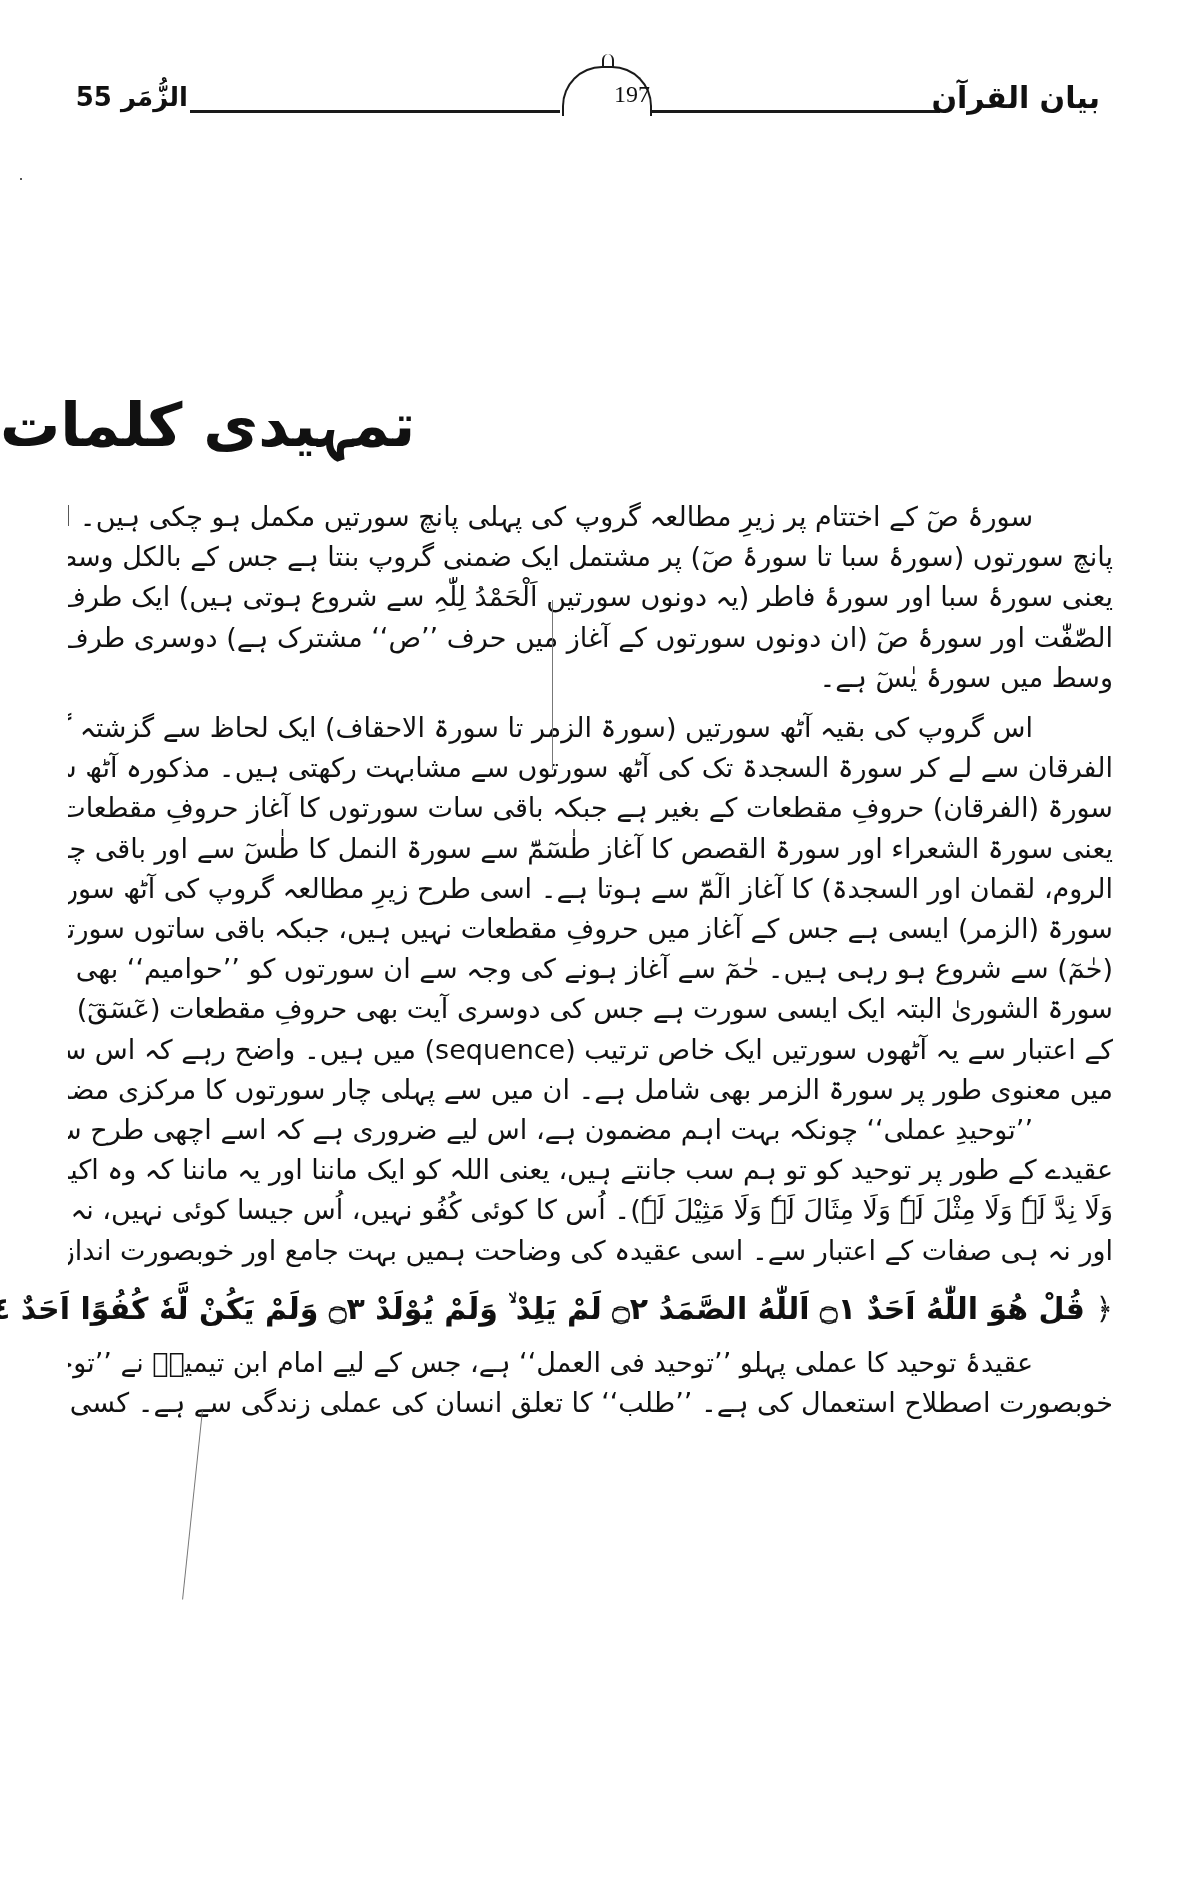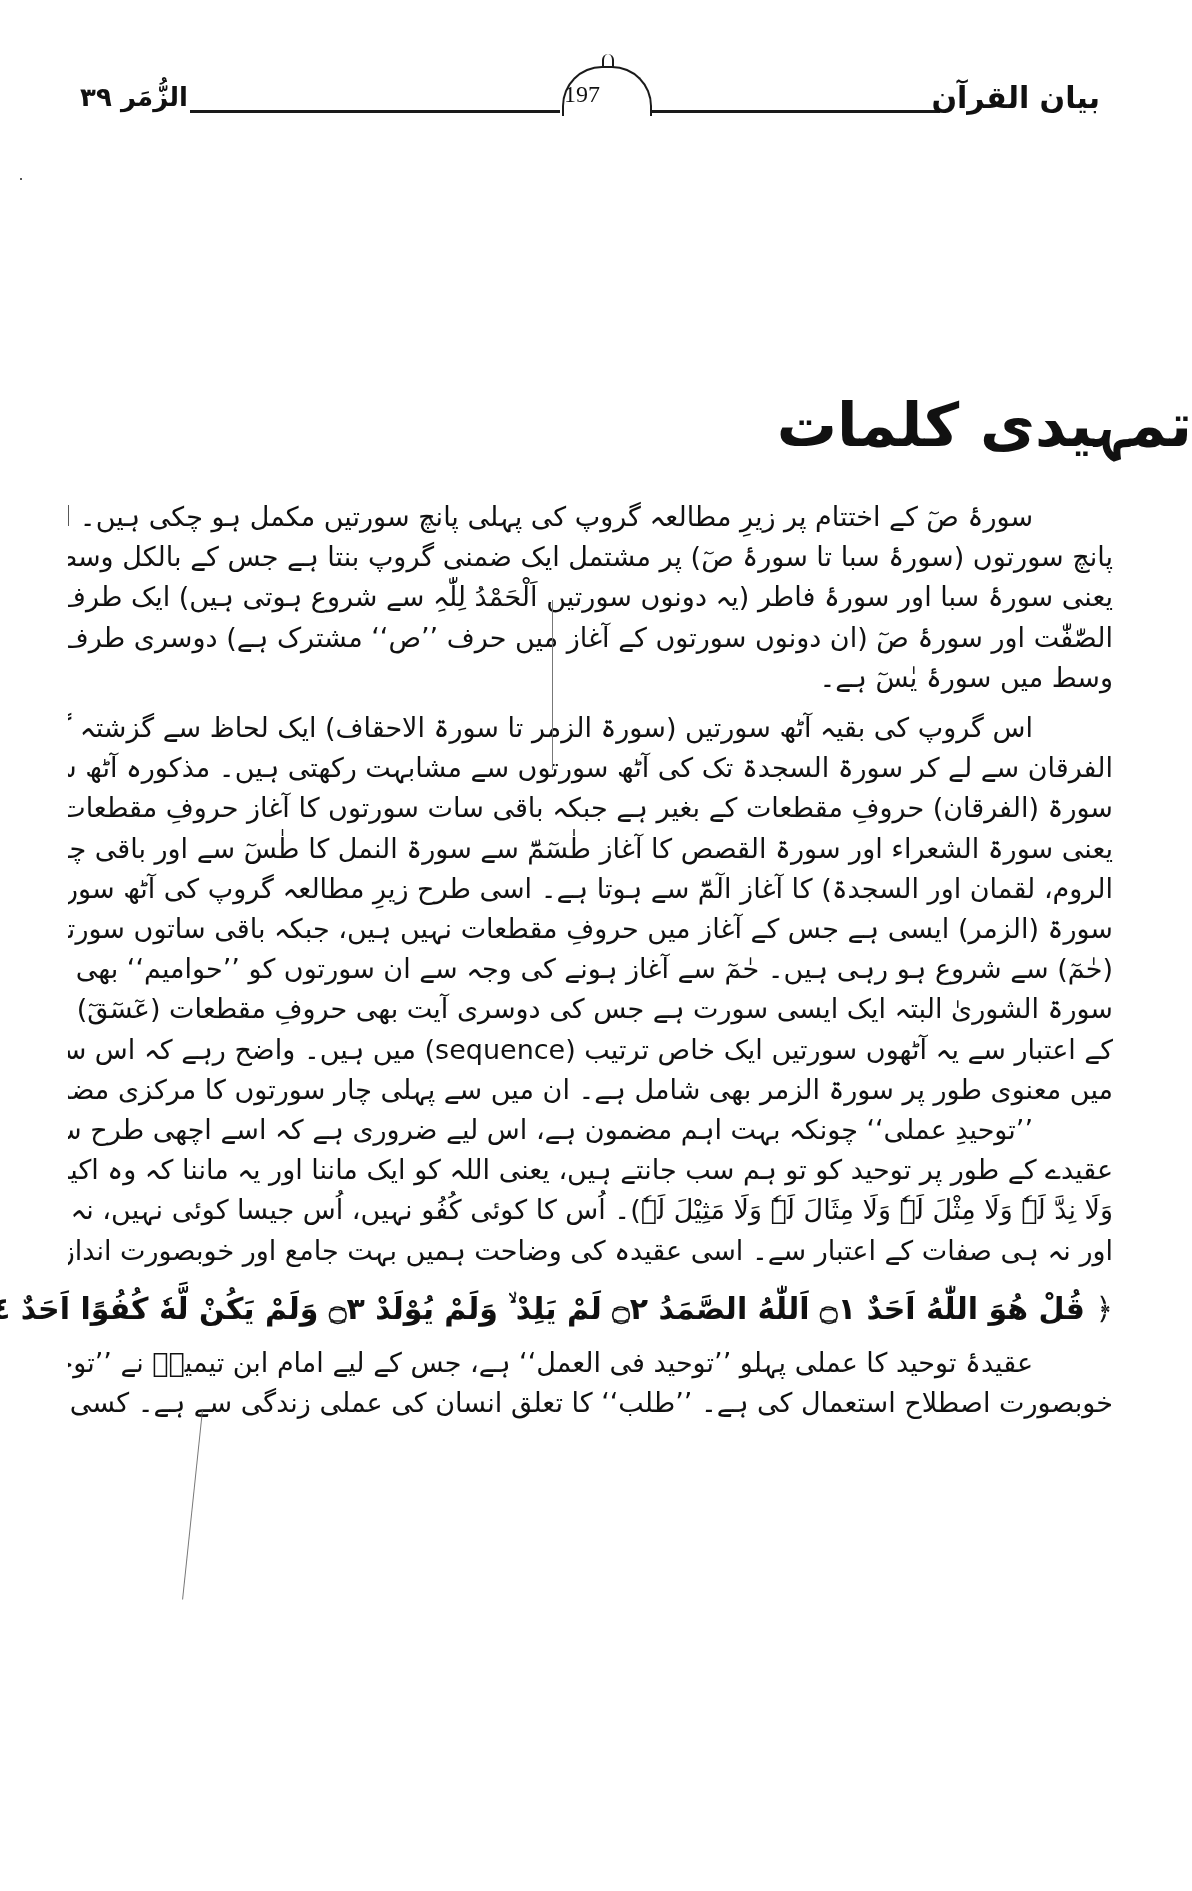--- a/index.html
+++ b/index.html
@@ -11,37 +11,37 @@
 
   
   .header { position: absolute; left: 40px; top: 80px; width: 1060px; height: 50px; }
   .header .rule-left { position: absolute; left: 150px; top: 30px; width: 370px; height: 3px; background: #1a1a1a; }
   .header .rule-right { position: absolute; left: 610px; top: 30px; width: 290px; height: 3px; background: #1a1a1a; }
   .header .surah-ref { position: absolute; left: 0; top: 2px; width: 148px; text-align: right; font-size: 26px; font-family: "DejaVu Sans", sans-serif; font-weight: bold; direction: rtl; }
   .header .book-title { position: absolute; right: 0; top: 0; font-size: 30px; font-weight: bold; direction: rtl; font-family: "DejaVu Sans", sans-serif; margin-left: 28px; }
   .header .page-num-box {
     position: absolute; left: 522px; top: -14px; width: 86px; height: 48px;
     border: 2px solid #1a1a1a; border-bottom: none; border-radius: 40px 40px 0 0;
-    text-align: left; font-family: "Liberation Serif", serif; font-size: 24px; line-height: 52px;
+    text-align: right; font-family: "Liberation Serif", serif; font-size: 24px; line-height: 52px;
   }
   .header .page-num-box::before {
     content: ""; position: absolute; left: 38px; top: -14px; width: 8px; height: 14px;
     border-left: 2px solid #1a1a1a; border-right: 2px solid #1a1a1a; border-radius: 6px 6px 0 0;
   }
 
   .side-dot { position: absolute; left: 20px; top: 178px; width: 2px; height: 2px; background: #555; }
 
   
   .surah-title {
     position: absolute; left: 0; top: 245px; width: 1192px; text-align: center;
     font-size: 92px; font-weight: bold; direction: rtl; line-height: 120px;
     font-family: "DejaVu Sans", sans-serif;
   }
   .intro-title {
-    position: absolute; left: 0; top: 385px; width: 1192px; text-align: right;
+    position: absolute; left: 0; top: 385px; width: 1192px; text-align: left;
     font-size: 60px; font-weight: bold; direction: rtl; line-height: 80px;
     font-family: "DejaVu Sans", sans-serif;
   }
 
   
   .body {
     position: absolute; left: 68px; top: 497px; width: 1045px;
     direction: rtl; text-align: justify; text-align-last: auto;
     font-size: 27px; line-height: 40.2px; font-family: "DejaVu Sans", sans-serif;
   }
@@ -58,21 +58,21 @@
   .verse .bracket { font-weight: normal; }
 
   .scan-line { position: absolute; width: 1px; background: #777; }
 </style>
 </head>
 <body>
 
 <div class="page">
 
   <div class="header">
-    <div class="surah-ref">الزُّمَر ۳۹</div>
+    <div class="surah-ref">الزُّمَر 55</div>
     <div class="rule-left"></div>
     <div class="page-num-box">197</div>
     <div class="rule-right"></div>
     <div class="book-title">بیان القرآن</div>
   </div>
 
   <div class="side-dot"></div>
 
   <div class="intro-title">تمہیدی کلمات</div>
 

